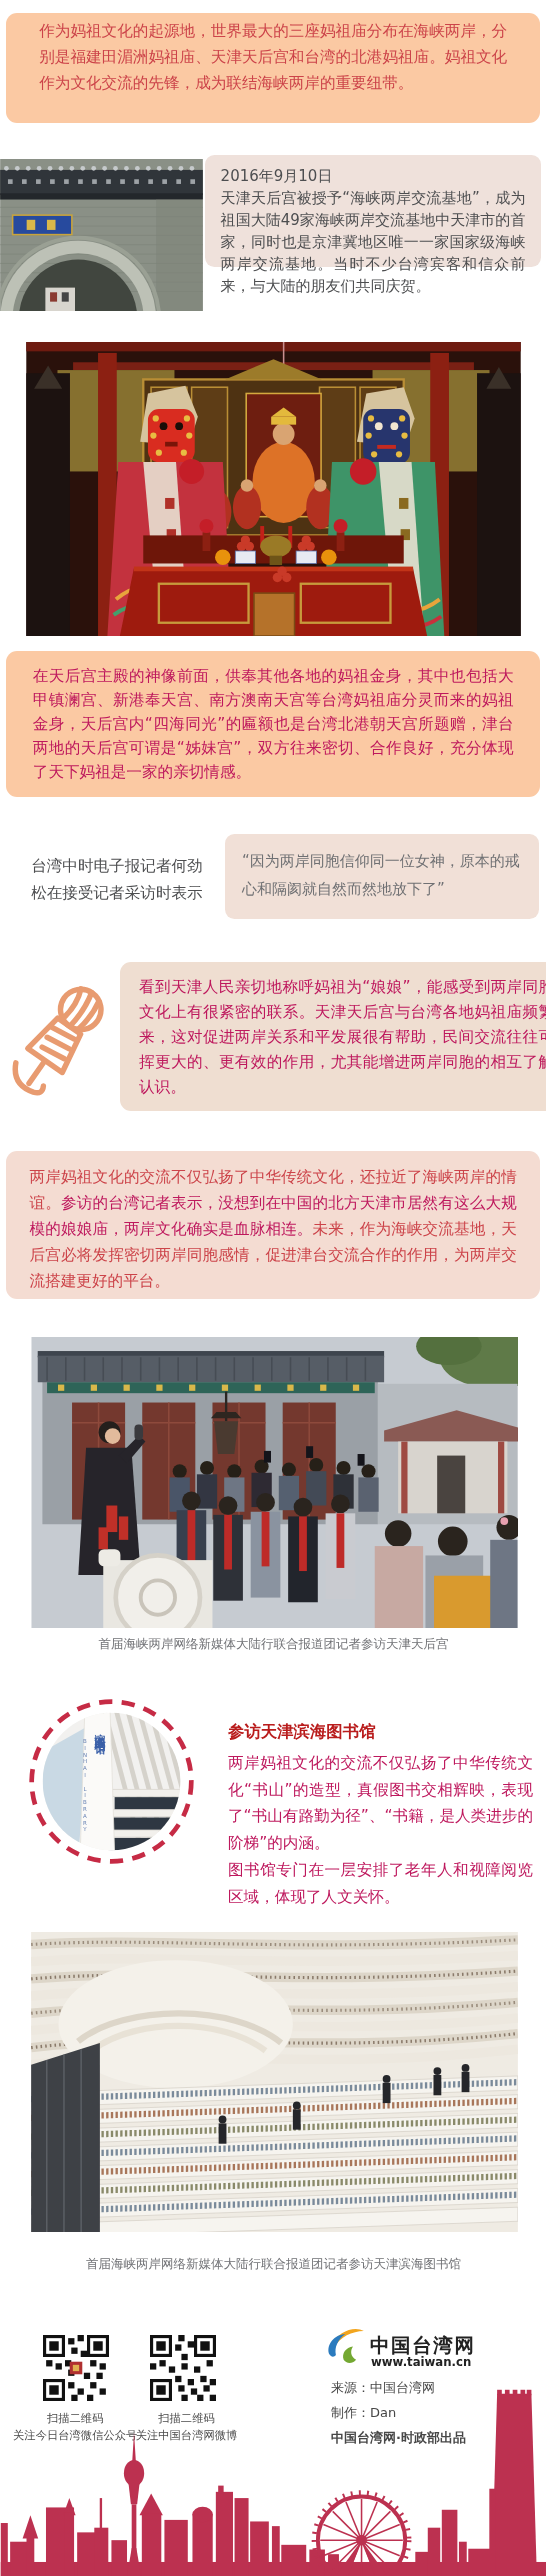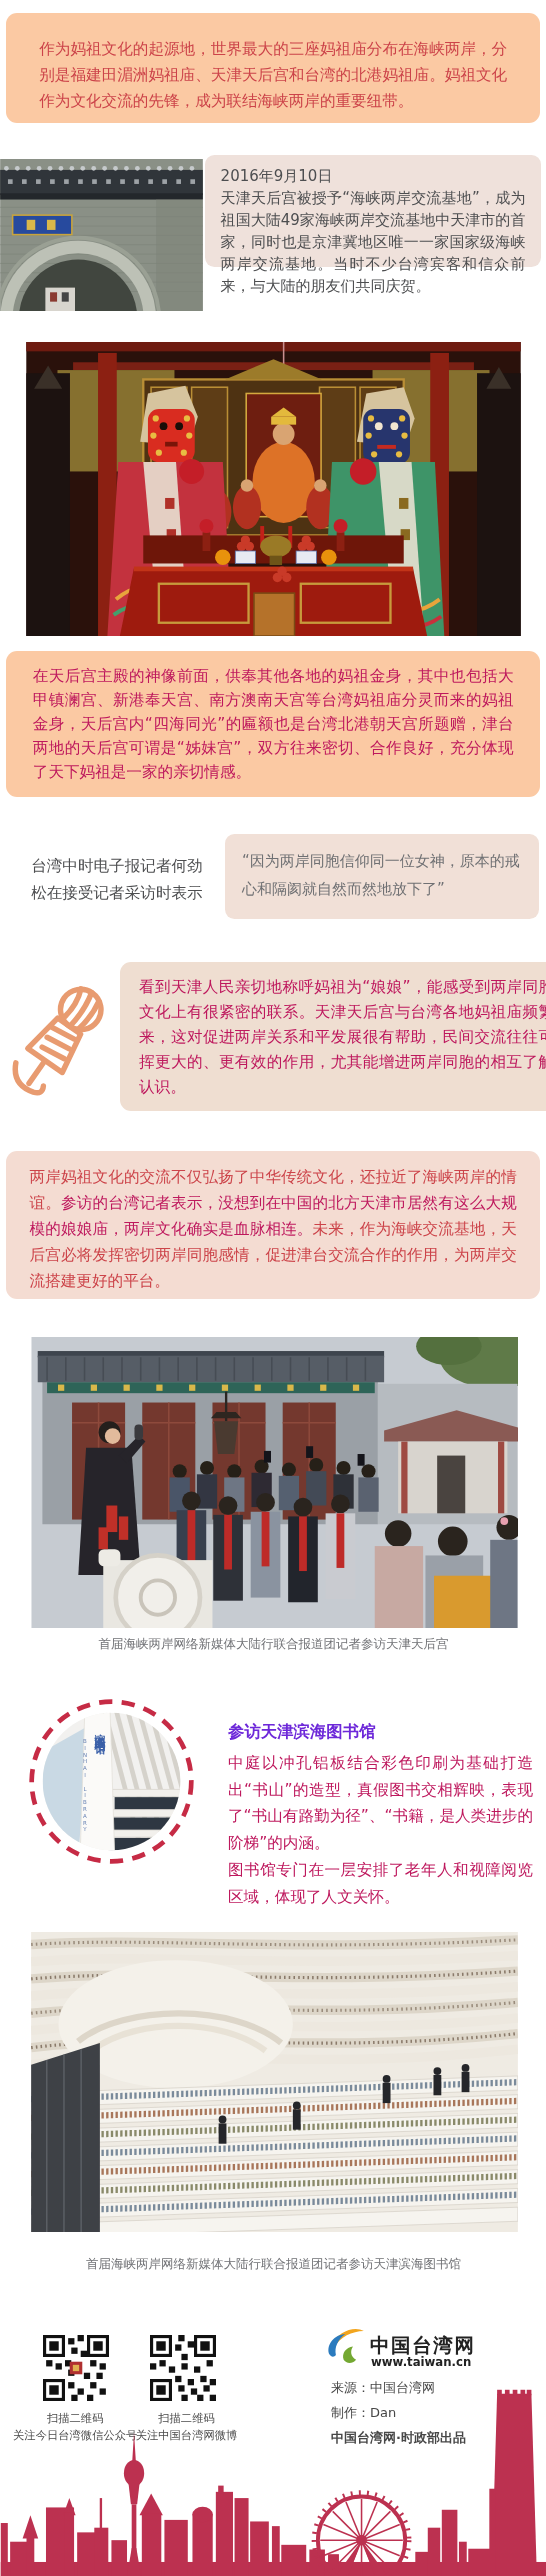--- a/index.html
+++ b/index.html
@@ -20,21 +20,21 @@
   .qr-caption{text-align:center;font-size:11.3px;line-height:17px;color:#4C4C4C;}
   .foot-line{font-size:13px;color:#474747;}
   .vtext{writing-mode:vertical-rl;text-orientation:upright;}
   svg{display:block;}
 </style>
 </head>
 <body>
 
 <div id="page">
 
-  <div class="abs card peach" style="left:6.2px;top:13.3px;width:534px;height:110px;padding:23px 33px;">
+  <div class="abs card peach" style="left:6.2px;top:13.3px;width:534px;height:110px;padding:5px 33px;">
     <div class="red-text body20">作为妈祖文化的起源地，世界最大的三座妈祖庙分布在海峡两岸，分别是福建田湄洲妈祖庙、天津天后宫和台湾的北港妈祖庙。妈祖文化作为文化交流的先锋，成为联结海峡两岸的重要纽带。</div>
   </div>
 
   <div class="abs" style="left:0;top:159px;width:203px;height:152px;">
     <svg width="203" height="152" viewBox="0 0 260 195">
       <rect width="260" height="195" fill="#8A9086"></rect>
       <g stroke="#7C8278" stroke-width="1" opacity="0.8">
         <line x1="0" y1="62" x2="260" y2="62"></line>
           <line x1="0" y1="74" x2="260" y2="74"></line>
         <line x1="0" y1="86" x2="260" y2="86"></line>
@@ -423,22 +423,22 @@
             <rect x="102" y="144" width="98" height="9"></rect>
           <rect x="98" y="170" width="104" height="9"></rect>
         </g>
         <polygon points="74,14 106,10 112,200 68,200" fill="#FBFAF8" stroke="#E3E0DA"></polygon>
       </g>
     </svg>
     <div class="abs vtext" style="left:64px;top:28px;font-size:11px;letter-spacing:2.3px;color:#3A5FA8;font-weight:bold;">滨海图书馆</div>
     <div class="abs vtext" style="left:55px;top:41px;font-size:5.5px;letter-spacing:0.8px;color:#6A84B4;">BINHAI LIBRARY</div>
   </div>
 
-  <div class="abs" style="left:228px;top:1721px;font-size:16.4px;font-weight:bold;color:#6d28d9;">参访天津滨海图书馆</div>
-  <div class="abs gray-text" style="left:228px;top:1750px;width:305px;font-size:15.6px;line-height:26.6px;text-align:justify;">中庭以冲孔铝板结合彩色印刷为基础打造出“书山”的造型，真假图书交相辉映，表现了“书山有路勤为径”、“书籍，是人类进步的阶梯”的内涵。</div>
+  <div class="abs" style="left:228px;top:1721px;font-size:16.4px;font-weight:bold;color:#b91c1c;">参访天津滨海图书馆</div>
+  <div class="abs gray-text" style="left:228px;top:1750px;width:305px;font-size:15.6px;line-height:26.6px;text-align:justify;">两岸妈祖文化的交流不仅弘扬了中华传统文化“书山”的造型，真假图书交相辉映，表现了“书山有路勤为径”、“书籍，是人类进步的阶梯”的内涵。</div>
   <div class="abs gray-text" style="left:228px;top:1857px;width:305px;font-size:15.6px;line-height:26.6px;text-align:justify;">图书馆专门在一层安排了老年人和视障阅览区域，体现了人文关怀。</div>
 
   <div class="abs" style="left:31px;top:1932px;width:487px;height:300px;">
     <svg width="487" height="300" viewBox="0 0 623 384">
       <rect width="623" height="384" fill="#EFEBE3"></rect>
       <g fill="none">
         <path d="M0,16 C160,6 320,26 623,10" stroke="#DDD6C9" stroke-width="12"></path>
         <path d="M0,38 C160,26 330,48 623,30" stroke="#EDE8DF" stroke-width="12"></path>
         <path d="M0,60 C170,46 330,70 623,50" stroke="#DDD6C9" stroke-width="12"></path>
         <path d="M0,82 C170,66 340,92 623,70" stroke="#EDE8DF" stroke-width="12"></path>

